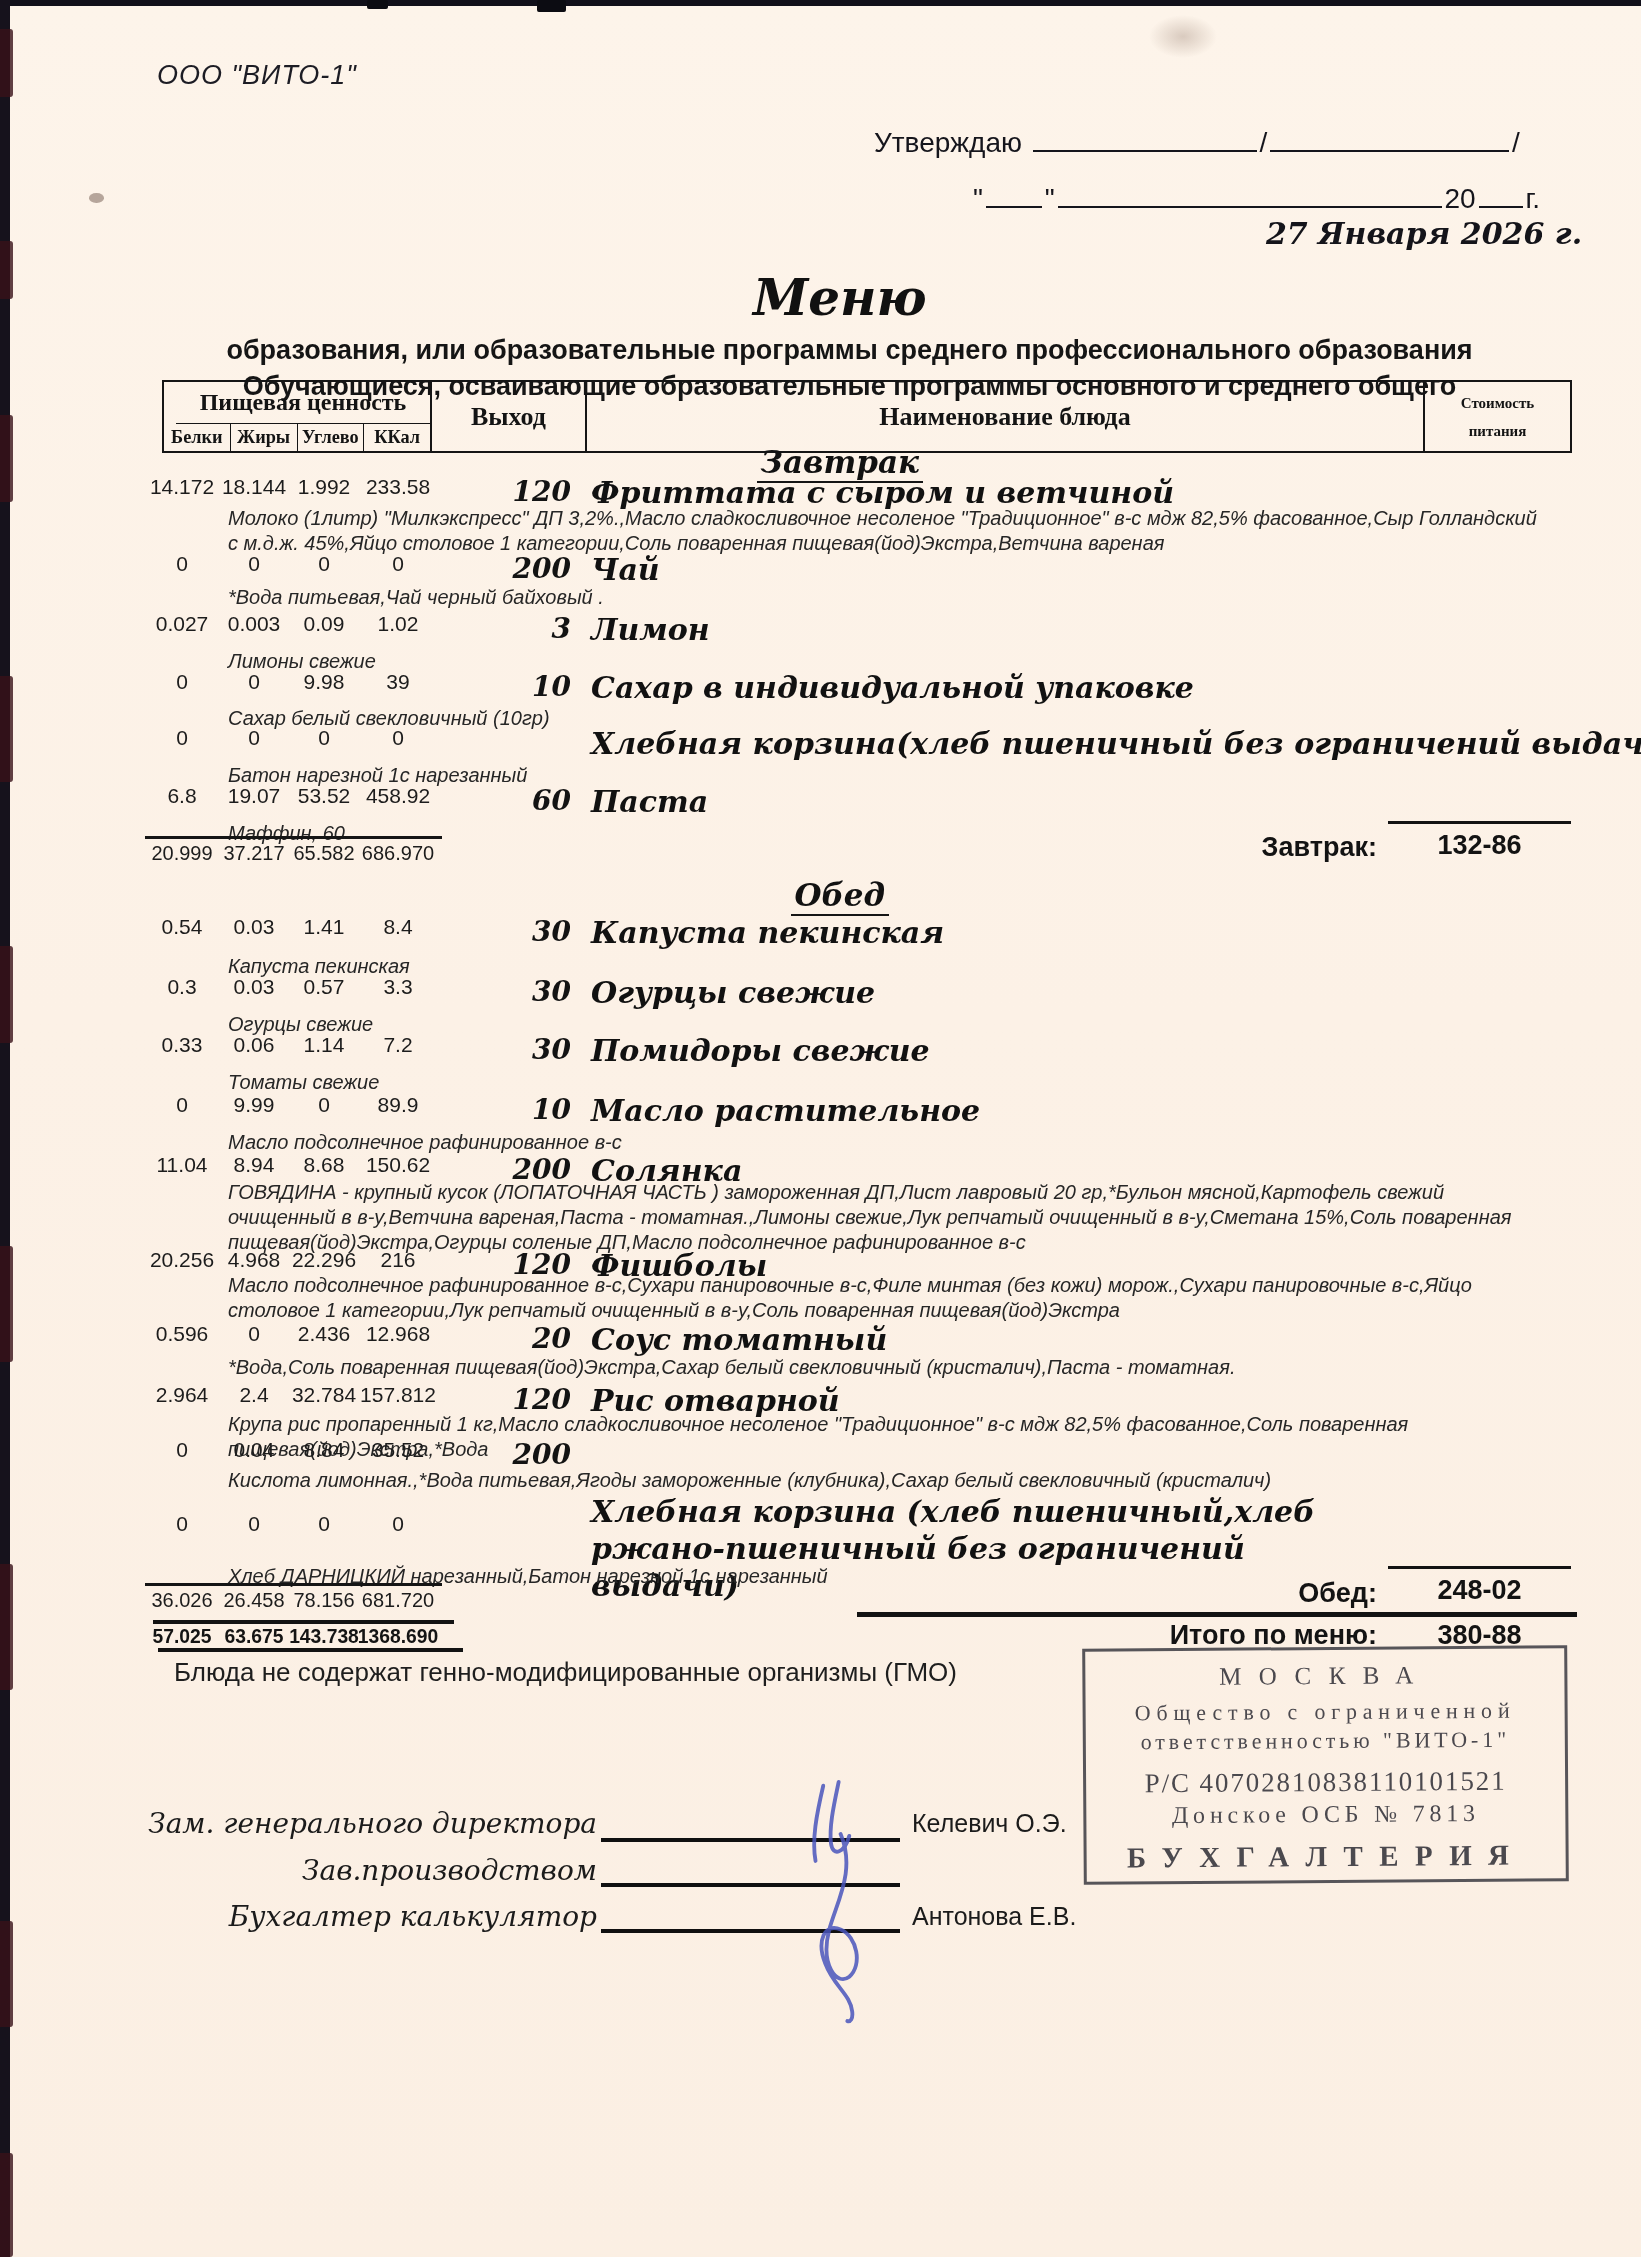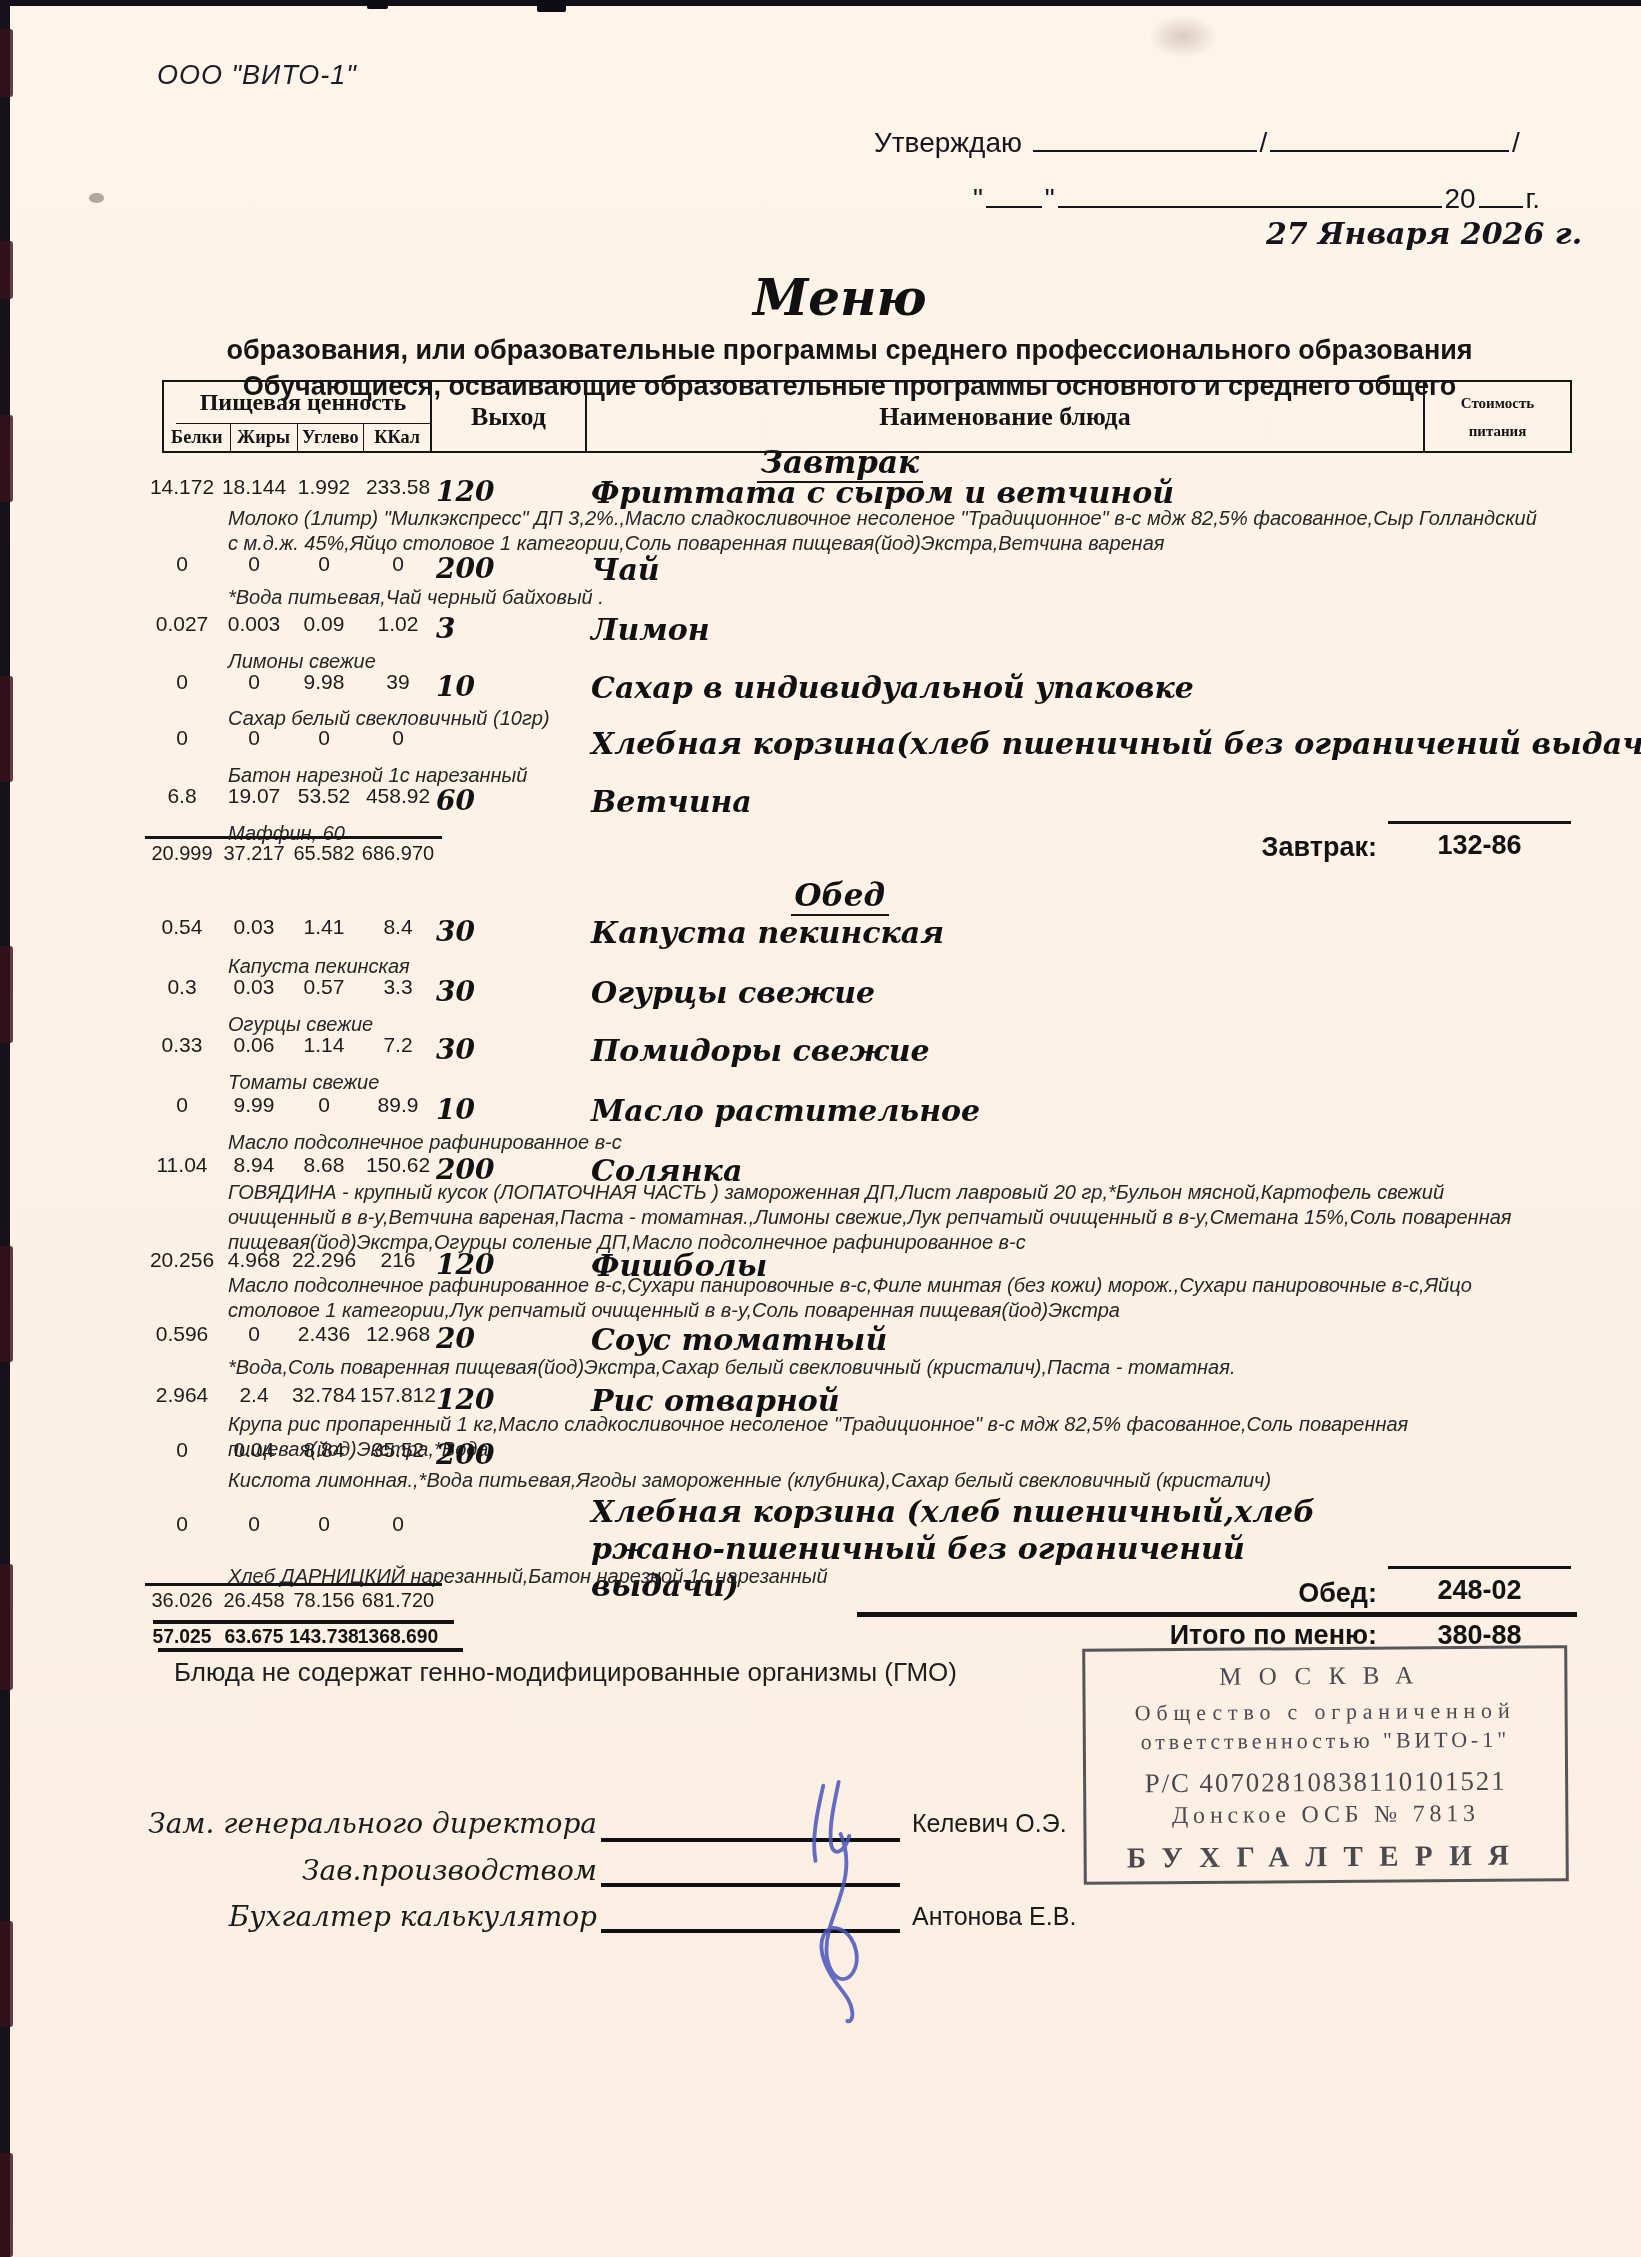--- a/index.html
+++ b/index.html
@@ -33,21 +33,21 @@
   .hc2{width:153px;border-right:2.9px solid #151515;display:flex;align-items:center;justify-content:center;font-size:26px;}
   .hc3{flex:1;border-right:2.9px solid #151515;display:flex;align-items:center;justify-content:center;font-size:26px;}
   .hc4{width:145px;display:flex;flex-direction:column;align-items:center;justify-content:center;font-size:15px;line-height:28px;}
   
   .sec-head{position:absolute;left:19.3px;width:1641px;text-align:center;}
   .sec-head span{font-family:"DejaVu Serif",serif;font-style:italic;font-weight:bold;font-size:31px;
                  border-bottom:2.9px solid #151515;padding:0 3.9px 1px 3.9px;color:#111;}
   .drow{position:absolute;left:0;width:1641px;height:35px;}
   .n{position:absolute;width:116px;text-align:center;font-size:21px;color:#1c1c1c;}
   .n1{left:124px}.n2{left:196px}.n3{left:266px}.n4{left:340px}
-  .out{position:absolute;left:436px;width:135px;text-align:left;
+  .out{position:absolute;left:436px;width:135px;text-align:right;
        font-family:"DejaVu Serif",serif;font-style:italic;font-weight:bold;font-size:28px;color:#131313;}
   .dish{position:absolute;left:591px;width:985px;font-family:"DejaVu Serif",serif;font-style:italic;
         font-weight:bold;font-size:30px;color:#111;white-space:nowrap;}
   .dish.wrap{white-space:normal;width:792px;line-height:37px;}
   .ing{position:absolute;left:228px;width:1323px;font-style:italic;font-size:20px;line-height:25px;color:#262626;}
   .totbar{position:absolute;height:2.9px;background:#151515;}
   .thickbar{position:absolute;background:#131313;}
   .tnum{font-weight:normal;}
   .tnum .n{font-size:20px;}
   .grandnums .n{font-size:19.3px;font-weight:bold;color:#141414;}
@@ -180,21 +180,21 @@
     <span class="dish">Хлебная корзина(хлеб пшеничный без ограничений выдачи)</span>
   </div>
   <div class="ing" style="top:763px;">Батон нарезной 1с нарезанный</div>
 
   <div class="drow" style="top:784px;">
     <span class="n n1">6.8</span>
     <span class="n n2">19.07</span>
     <span class="n n3">53.52</span>
     <span class="n n4">458.92</span>
     <span class="out">60</span>
-    <span class="dish">Ветчина</span>
+    <span class="dish">Паста</span>
   </div>
   <div class="ing" style="top:821px;">Маффин, 60</div>
 
   <div class="totbar" style="top:836px;left:145px;width:297px;"></div>
   <div class="drow tnum" style="top:842px;">
     <span class="n n1">20.999</span>
     <span class="n n2">37.217</span>
     <span class="n n3">65.582</span>
     <span class="n n4">686.970</span>
   </div>

